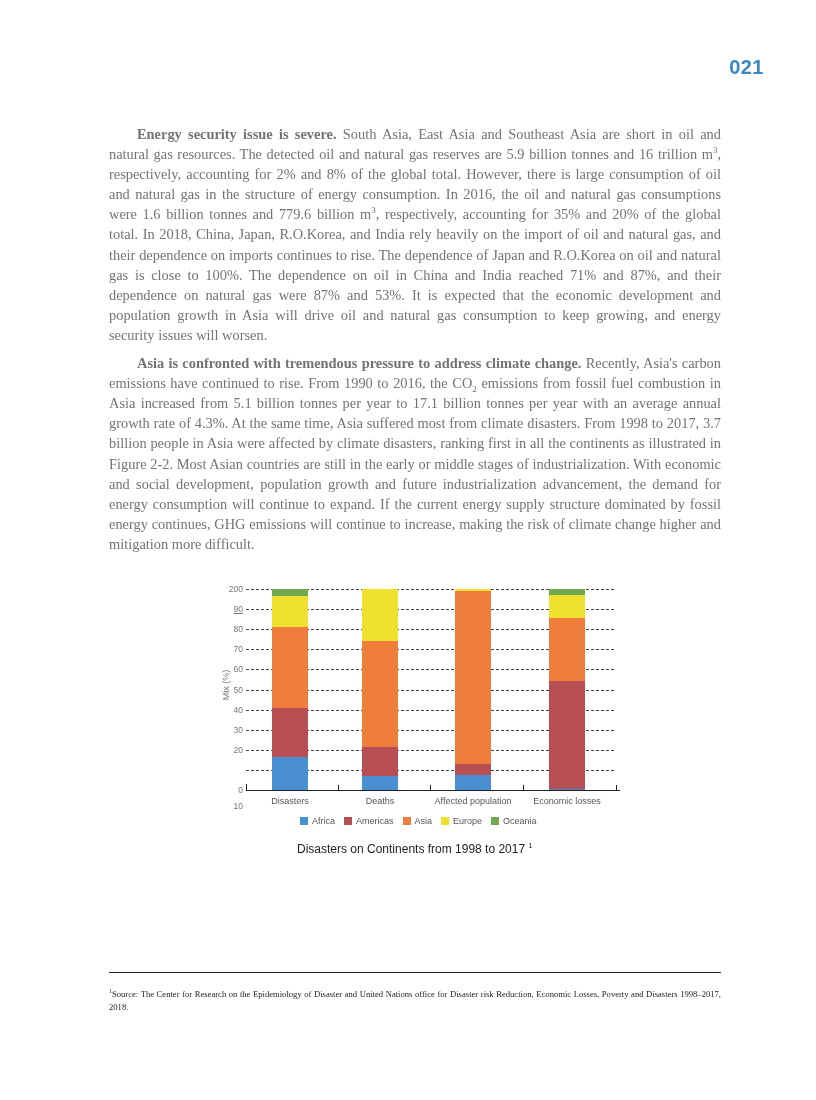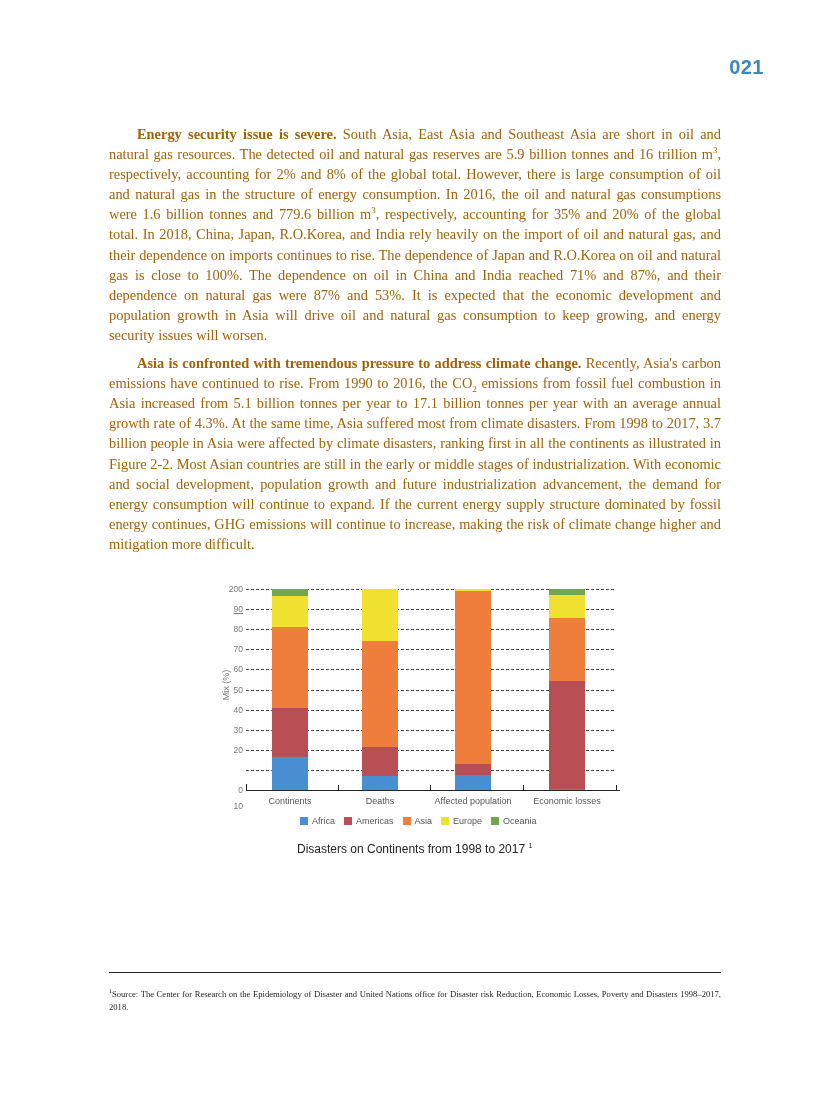--- a/index.html
+++ b/index.html
@@ -5,21 +5,21 @@
     html, body { margin: 0; padding: 0; background: #ffffff; }
     body { width: 816px; height: 1100px; position: relative; overflow: hidden; }
     .page-number {
       position: absolute; top: 56px; right: 52px;
       font-family: "Liberation Sans", sans-serif; font-weight: bold;
       font-size: 20px; color: #3a87c4; letter-spacing: 0.5px;
     }
     .body-text {
       position: absolute; left: 109px; width: 612px; top: 124px;
       font-family: "Liberation Serif", serif; font-size: 14.4px;
-      line-height: 20.1px; color: #a16207; text-align: justify;
+      line-height: 20.1px; color: #737373; text-align: justify;
     }
     .body-text p { margin: 0 0 8px 0; text-indent: 28px; }
     .body-text b { font-weight: bold; }
     .body-text sup { font-size: 9px; line-height: 0; vertical-align: super; }
     .body-text sub { font-size: 9px; line-height: 0; vertical-align: sub; }
 
     .chart {
       position: absolute; left: 210px; top: 580px; width: 410px; height: 235px;
       font-family: "Liberation Sans", sans-serif;
     }
@@ -127,21 +127,21 @@
         <div class="seg" style="height: 1.005px; background: rgb(74, 143, 209);"></div>
         <div class="seg" style="height: 107.535px; background: rgb(184, 79, 85);"></div>
         <div class="seg" style="height: 63.315px; background: rgb(239, 125, 60);"></div>
         <div class="seg" style="height: 23.115px; background: rgb(240, 225, 48);"></div>
         <div class="seg" style="height: 6.03px; background: rgb(111, 168, 78);"></div>
       </div>
     </div>
   <div class="axis-x"></div>
   <div class="axis-y"></div>
   <div id="x-labels">
-      <div class="x-label" style="left: 25px;">Continents</div>
+      <div class="x-label" style="left: 25px;">Disasters</div>
       <div class="x-tick" style="left: 128px;"></div>
       <div class="x-label" style="left: 115px;">Deaths</div>
       <div class="x-tick" style="left: 220px;"></div>
       <div class="x-label" style="left: 208px;">Affected population</div>
       <div class="x-tick" style="left: 313px;"></div>
       <div class="x-label" style="left: 302px;">Economic losses</div>
       <div class="x-tick" style="left: 406px;"></div>
     </div>
 </div>
 

